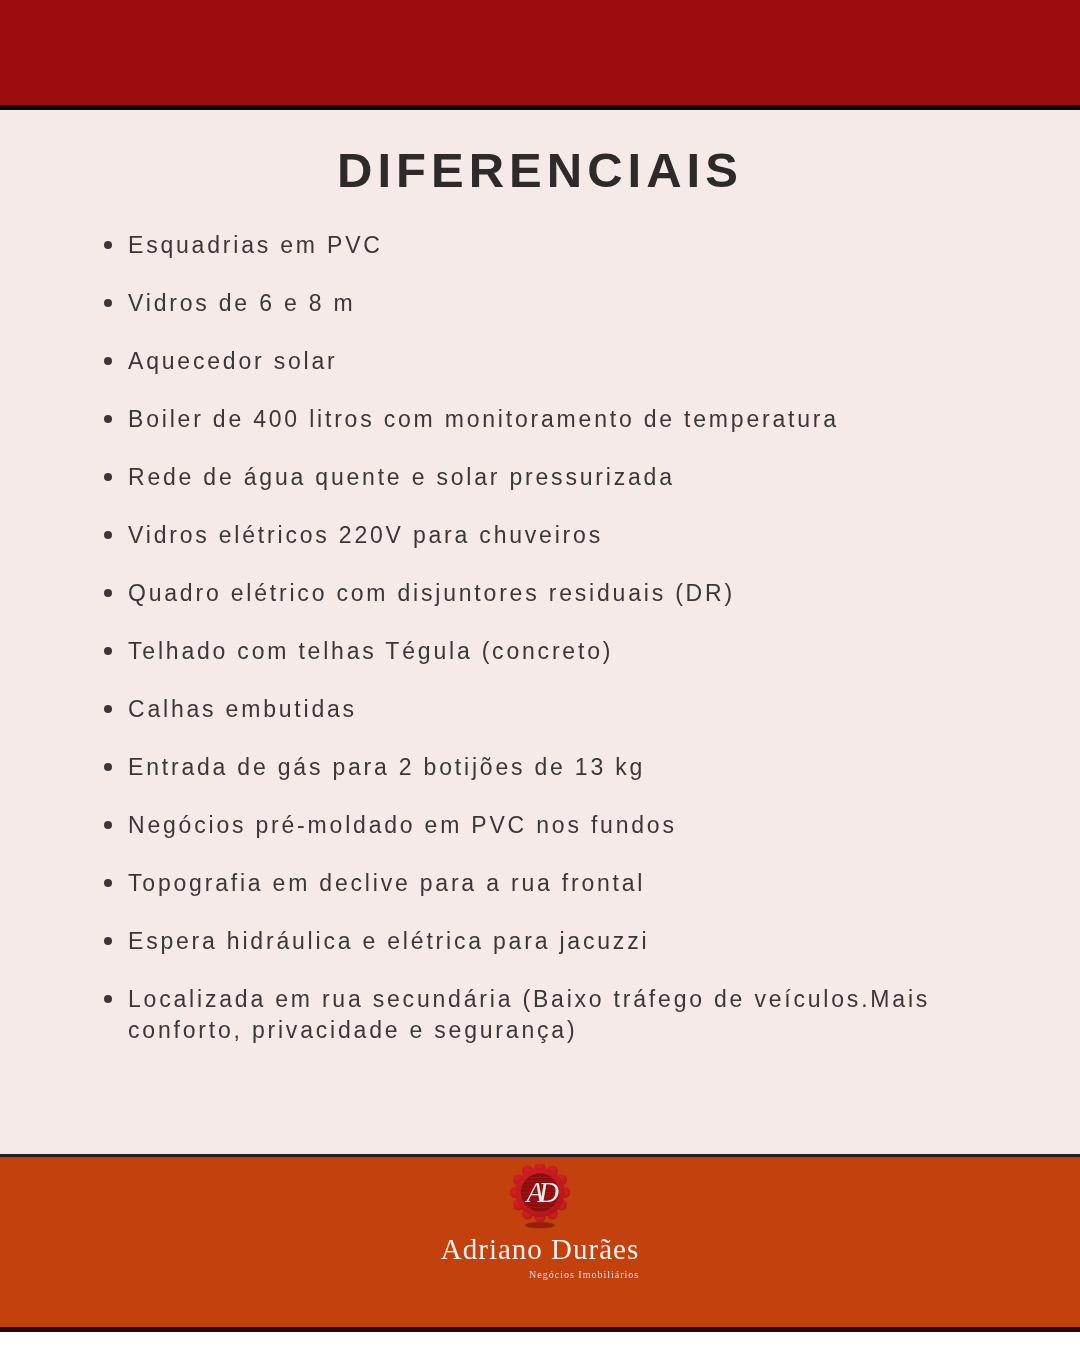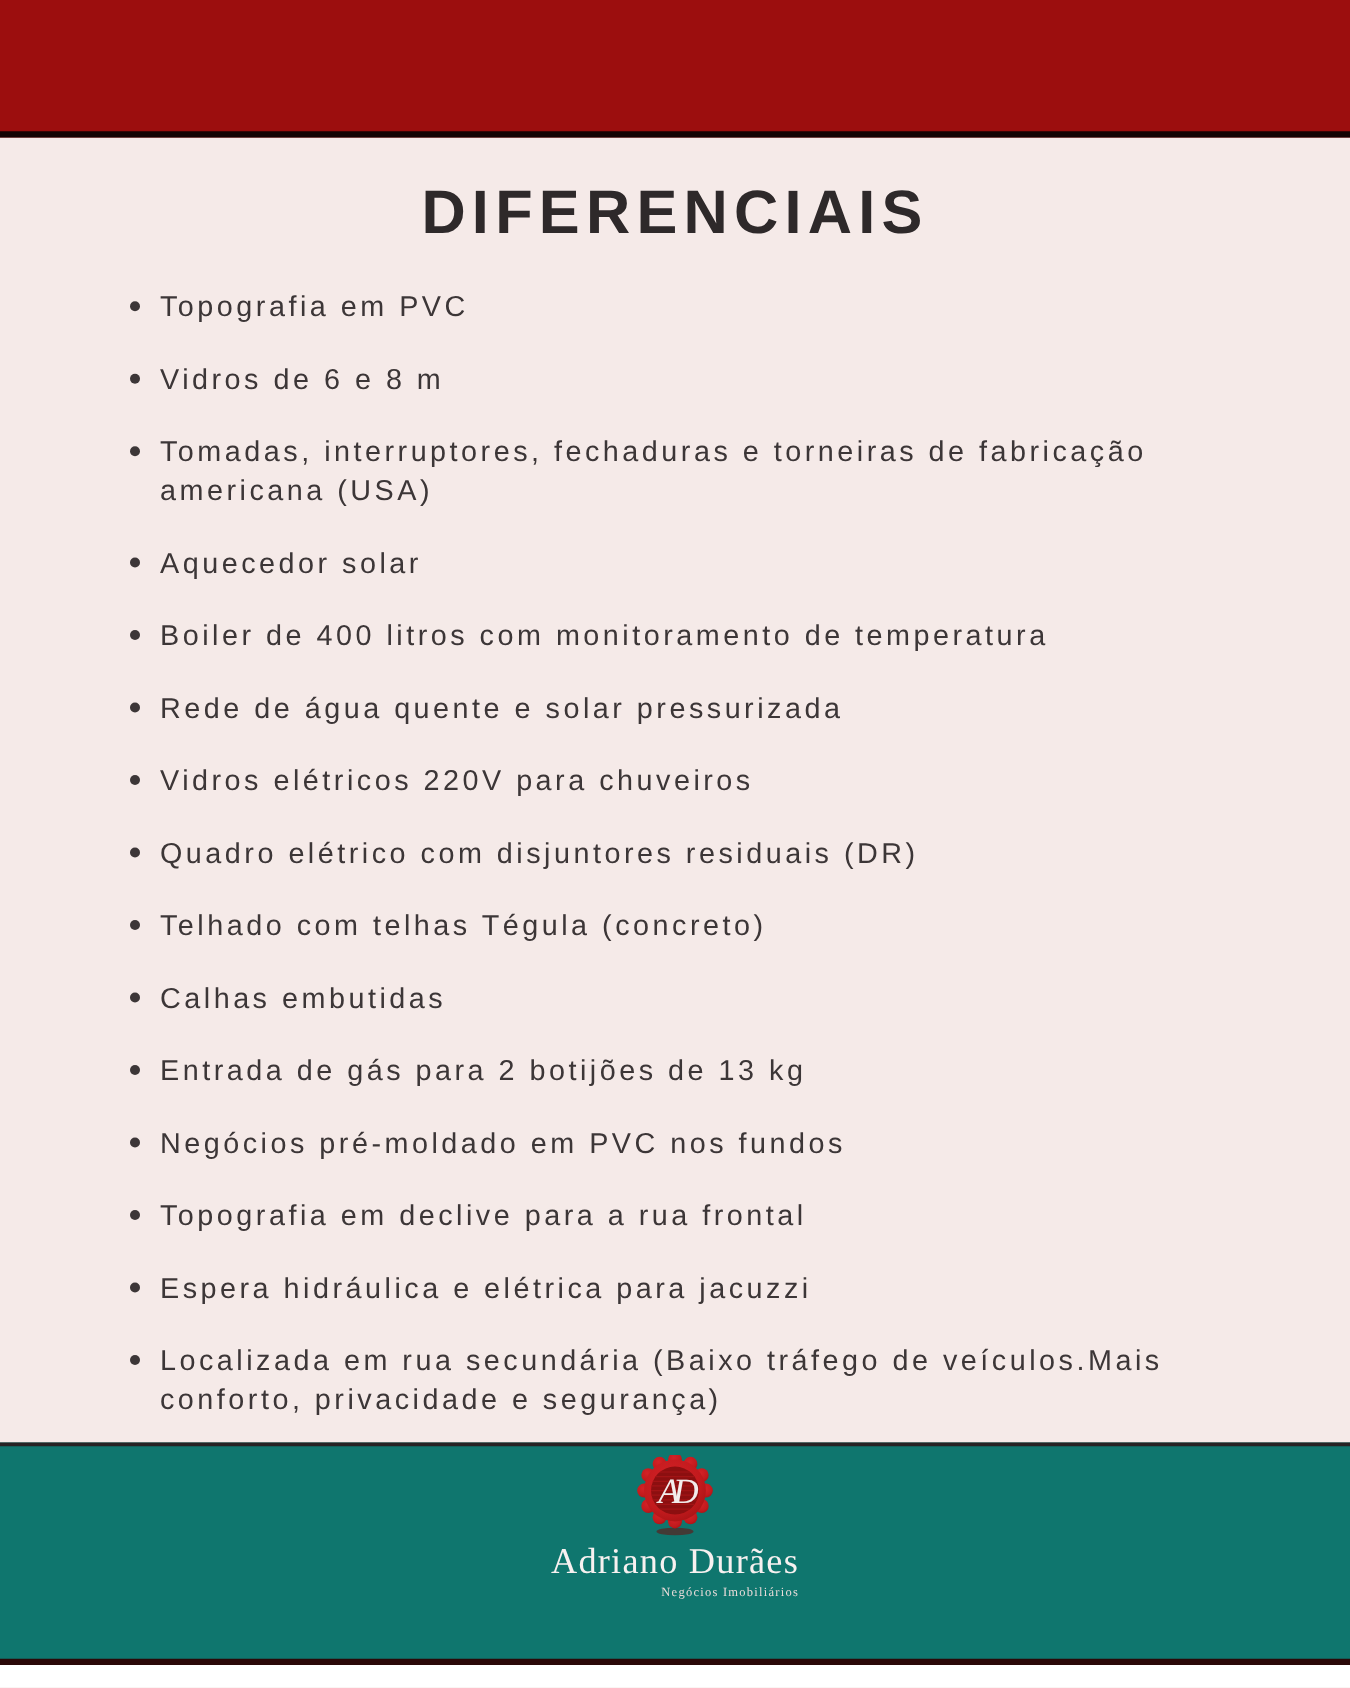--- a/index.html
+++ b/index.html
@@ -51,21 +51,21 @@
     border-radius: 50%;
     background: #3c3637;
     margin-top: 11px;
     margin-right: 16px;
   }
   .feature-list li .txt { flex: 1 1 auto; }
   .footer {
     position: absolute;
     left: 0; right: 0; bottom: 0;
     height: 178px;
-    background: #0f766e;
+    background: #c2410c;
     border-top: 3px solid #262223;
     border-bottom: 5px solid #2b0808;
     text-align: center;
   }
   .seal { display: block; margin: 7px auto 0 auto; }
   .brand {
     display: inline-block;
     text-align: center;
   }
   .brand-name {
@@ -91,32 +91,28 @@
 
   <div class="top-bar"></div>
 
   <div class="body-area">
     <h1 class="page-title">DIFERENCIAIS</h1>
 
     <ul class="feature-list">
 
         <li>
           <span class="dot"></span>
-          <span class="txt">Topografia em PVC</span>
+          <span class="txt">Esquadrias em PVC</span>
         </li>
 
         <li>
           <span class="dot"></span>
           <span class="txt">Vidros de 6 e 8 m</span>
         </li>
 
-        <li>
-          <span class="dot"></span>
-          <span class="txt">Tomadas, interruptores, fechaduras e torneiras de fabricação americana (USA)</span>
-        </li>
 
         <li>
           <span class="dot"></span>
           <span class="txt">Aquecedor solar</span>
         </li>
 
         <li>
           <span class="dot"></span>
           <span class="txt">Boiler de 400 litros com monitoramento de temperatura</span>
         </li>

